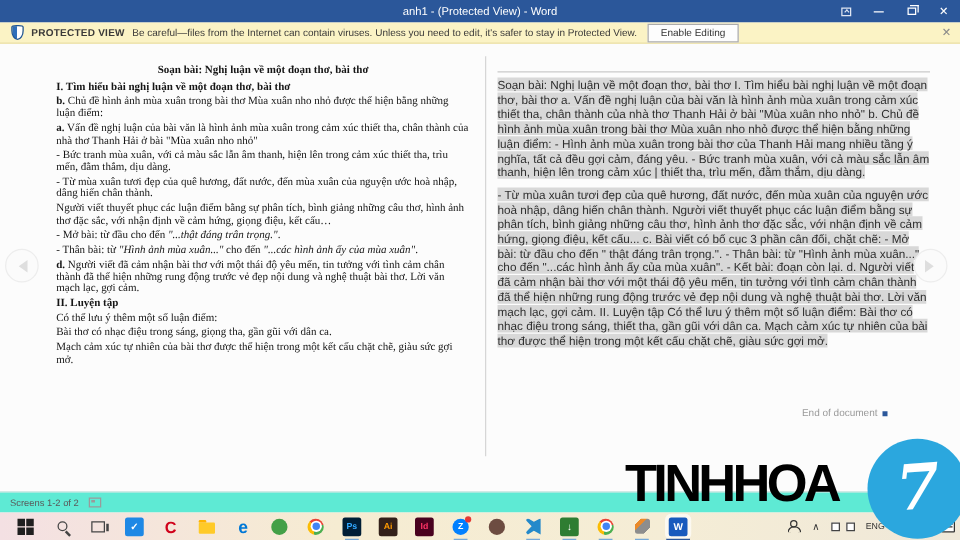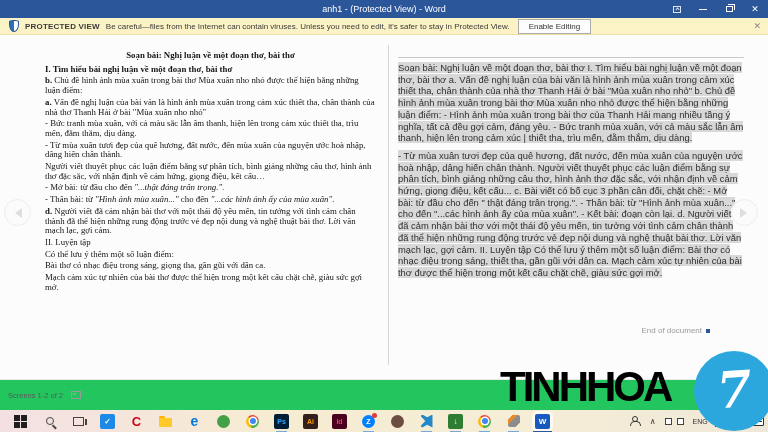--- a/index.html
+++ b/index.html
@@ -51,21 +51,21 @@
   .end-doc .sq { width:4px; height:4px; background:#2B579A; display:inline-block; }
 
   .nav-circle { position:absolute; width:27px; height:27px; border:1px solid #EDEDED; border-radius:50%;
                 display:flex; align-items:center; justify-content:center; background:#FBFBFB; }
   .nav-left { left:4px; top:160px; }
   .nav-right { left:731px; top:160px; }
   .tri-l { width:0; height:0; border:5px solid transparent; border-right:7px solid #DEDEDE; margin-right:3px; }
   .tri-r { width:0; height:0; border:5px solid transparent; border-left:7px solid #DEDEDE; margin-left:3px; }
 
   
-  .statusbar { position:absolute; left:0; right:0; bottom:22px; height:31px; background:#22c55e; border-top:1px solid #E8E8E8;
+  .statusbar { position:absolute; left:0; right:0; bottom:22px; height:17px; background:#5eead4; border-top:1px solid #E8E8E8;
                display:flex; align-items:center; padding-left:8px; font-size:7.5px; color:#5a5a5a; z-index:5; }
   .sb-icon { width:10px; height:8px; border:1px solid #9a9a9a; margin-left:8px; position:relative; }
   .sb-icon::after { content:""; position:absolute; left:1px; top:1px; width:3px; height:2px; background:#9a9a9a; }
 
   
   .taskbar { position:absolute; left:0; right:0; bottom:0; height:22px;
              background:linear-gradient(90deg,#F4E0E3 0%,#F6ECD2 35%,#F5EDD6 70%,#EFE8D9 100%);
              display:flex; align-items:center; padding-left:6px; z-index:6; }
   .tb-icon { width:15px; height:15px; margin:0 7px; position:relative; display:flex; align-items:center; justify-content:center;
              font-size:8px; font-weight:bold; border-radius:2px; flex:0 0 auto; }
@@ -160,21 +160,21 @@
         <p class="title"><span style="font-weight: bold;">Soạn bài: Nghị luận về một đoạn thơ, bài thơ</span></p>
         <p><span style="font-weight: bold;">I. Tìm hiểu bài nghị luận về một đoạn thơ, bài thơ</span></p>
         <p><span style="font-weight: bold;">b.</span><span> Chủ đề hình ảnh mùa xuân trong bài thơ Mùa xuân nho nhỏ được thể hiện bằng những luận điểm:</span></p>
         <p><span style="font-weight: bold;">a.</span><span> Vấn đề nghị luận của bài văn là hình ảnh mùa xuân trong cảm xúc thiết tha, chân thành của nhà thơ Thanh Hải ở bài "Mùa xuân nho nhỏ"</span></p>
         <p><span>- Bức tranh mùa xuân, với cả màu sắc lẫn âm thanh, hiện lên trong cảm xúc thiết tha, trìu mến, đằm thắm, dịu dàng.</span></p>
         <p><span>- Từ mùa xuân tươi đẹp của quê hương, đất nước, đến mùa xuân của nguyện ước hoà nhập, dâng hiến chân thành.</span></p>
         <p><span>Người viết thuyết phục các luận điểm bằng sự phân tích, bình giảng những câu thơ, hình ảnh thơ đặc sắc, với nhận định về cảm hứng, giọng điệu, kết cấu…</span></p>
         <p><span>- Mở bài: từ đầu cho đến </span><span style="font-style: italic;">"...thật đáng trân trọng."</span><span>.</span></p>
         <p><span>- Thân bài: từ </span><span style="font-style: italic;">"Hình ảnh mùa xuân..."</span><span> cho đến </span><span style="font-style: italic;">"...các hình ảnh ấy của mùa xuân"</span><span>.</span></p>
         <p><span style="font-weight: bold;">d.</span><span> Người viết đã cảm nhận bài thơ với một thái độ yêu mến, tin tưởng với tình cảm chân thành đã thể hiện những rung động trước vẻ đẹp nội dung và nghệ thuật bài thơ. Lời văn mạch lạc, gợi cảm.</span></p>
-        <p><span style="font-weight: normal;">II. Luyện tập</span></p>
+        <p><span style="font-weight: bold;">II. Luyện tập</span></p>
         <p><span>Có thể lưu ý thêm một số luận điểm:</span></p>
         <p><span>Bài thơ có nhạc điệu trong sáng, giọng tha, gần gũi với dân ca.</span></p>
         <p><span>Mạch cảm xúc tự nhiên của bài thơ được thể hiện trong một kết cấu chặt chẽ, giàu sức gợi mở.</span></p>
       </div>
 
     <div class="right-rule"></div>
     <div class="right-page-text">
         <p><span class="hl">Soạn bài: Nghị luận về một đoạn thơ, bài thơ I. Tìm hiểu bài nghị luận về một đoạn thơ, bài thơ a. Vấn đề nghị luận của bài văn là hình ảnh mùa xuân trong cảm xúc thiết tha, chân thành của nhà thơ Thanh Hải ở bài "Mùa xuân nho nhỏ" b. Chủ đề hình ảnh mùa xuân trong bài thơ Mùa xuân nho nhỏ được thể hiện bằng những luận điểm: - Hình ảnh mùa xuân trong bài thơ của Thanh Hải mang nhiều tầng ý nghĩa, tất cả đều gợi cảm, đáng yêu. - Bức tranh mùa xuân, với cả màu sắc lẫn âm thanh, hiện lên trong cảm xúc | thiết tha, trìu mến, đằm thắm, dịu dàng.</span></p>
         <p><span class="hl">- Từ mùa xuân tươi đẹp của quê hương, đất nước, đến mùa xuân của nguyện ước hoà nhập, dâng hiến chân thành. Người viết thuyết phục các luận điểm bằng sự phân tích, bình giảng những câu thơ, hình ảnh thơ đặc sắc, với nhận định về cảm hứng, giọng điệu, kết cấu... c. Bài viết có bố cục 3 phần cân đối, chặt chẽ: - Mở bài: từ đầu cho đến " thật đáng trân trọng.". - Thân bài: từ "Hình ảnh mùa xuân..." cho đến "...các hình ảnh ấy của mùa xuân". - Kết bài: đoạn còn lại. d. Người viết đã cảm nhận bài thơ với một thái độ yêu mến, tin tưởng với tình cảm chân thành đã thể hiện những rung động trước vẻ đẹp nội dung và nghệ thuật bài thơ. Lời văn mạch lạc, gợi cảm. II. Luyện tập Có thể lưu ý thêm một số luận điểm: Bài thơ có nhạc điệu trong sáng, thiết tha, gần gũi với dân ca. Mạch cảm xúc tự nhiên của bài thơ được thể hiện trong một kết cấu chặt chẽ, giàu sức gợi mở.</span></p>
       </div>

